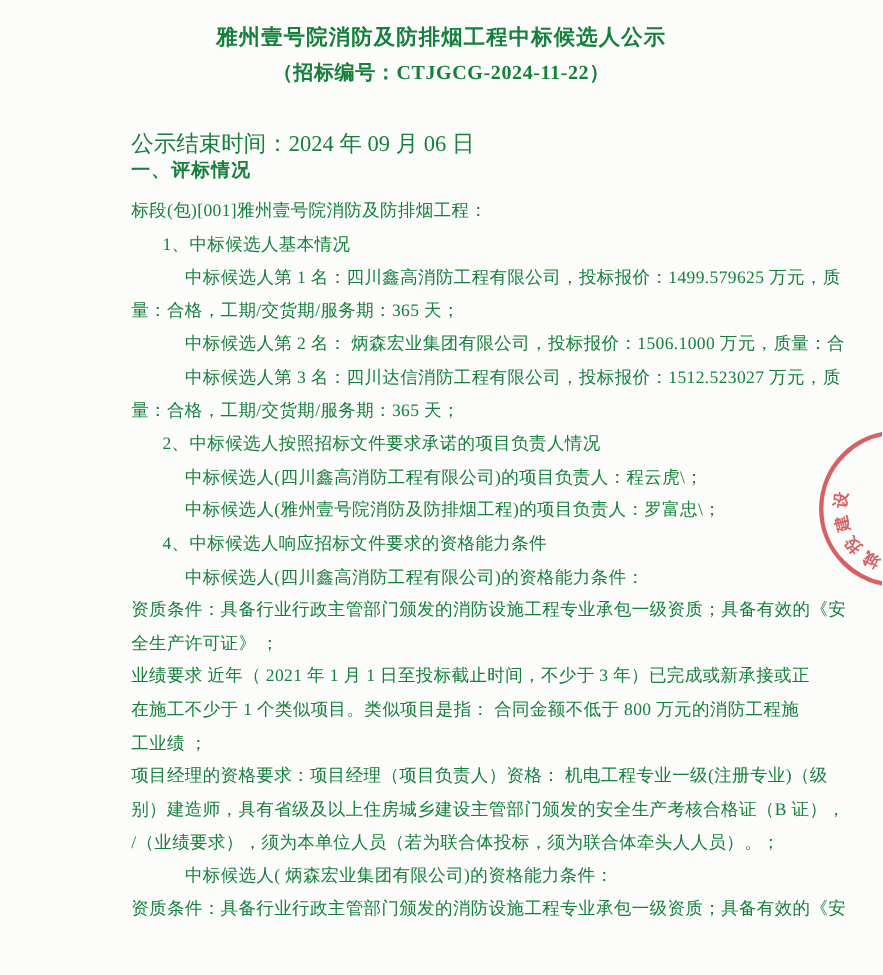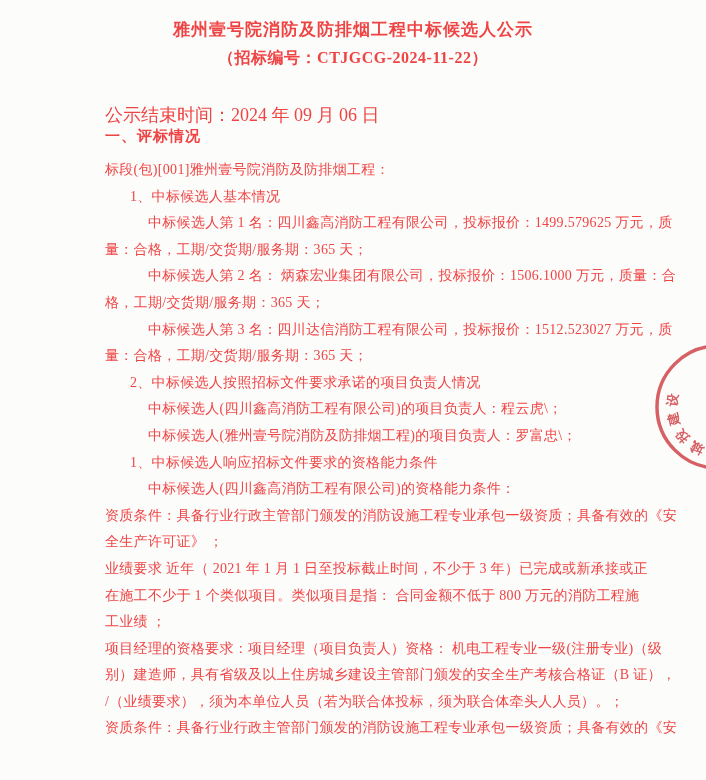--- a/index.html
+++ b/index.html
@@ -3,21 +3,21 @@
 <meta charset="utf-8">
 <style>
   html, body { margin: 0; padding: 0; }
   .page {
     position: relative;
     width: 706px;
     height: 780px;
     background: #fcfcfb;
     overflow: hidden;
     font-family: "Liberation Serif", "DejaVu Serif", serif;
-    color: #ef4444;
+    color: #15803d;
   }
   .doc-title {
     position: absolute;
     top: 18px; left: 0; right: 0;
     text-align: center;
     font-size: 17px;
     font-weight: bold;
     letter-spacing: 1px;
   }
   .doc-subtitle {
@@ -83,36 +83,36 @@
   <div class="meta-line">公示结束时间：2024 年 09 月 06 日</div>
 
   <div class="section-heading">一、评标情况</div>
 
   <div class="doc-body">
       <div class="line ">标段(包)[001]雅州壹号院消防及防排烟工程：</div>
       <div class="line ind1">1、中标候选人基本情况</div>
       <div class="line ind2">中标候选人第 1 名：四川鑫高消防工程有限公司，投标报价：1499.579625 万元，质</div>
       <div class="line ">量：合格，工期/交货期/服务期：365 天；</div>
       <div class="line ind2">中标候选人第 2 名： 炳森宏业集团有限公司，投标报价：1506.1000 万元，质量：合</div>
-      <div class="line ">格，工期/交货期/服务期：365 天；</div>
       <div class="line ind2">中标候选人第 3 名：四川达信消防工程有限公司，投标报价：1512.523027 万元，质</div>
       <div class="line ">量：合格，工期/交货期/服务期：365 天；</div>
       <div class="line ind1">2、中标候选人按照招标文件要求承诺的项目负责人情况</div>
       <div class="line ind2">中标候选人(四川鑫高消防工程有限公司)的项目负责人：程云虎\；</div>
       <div class="line ind2">中标候选人(雅州壹号院消防及防排烟工程)的项目负责人：罗富忠\；</div>
-      <div class="line ind1">1、中标候选人响应招标文件要求的资格能力条件</div>
+      <div class="line ind1">4、中标候选人响应招标文件要求的资格能力条件</div>
       <div class="line ind2">中标候选人(四川鑫高消防工程有限公司)的资格能力条件：</div>
       <div class="line ">资质条件：具备行业行政主管部门颁发的消防设施工程专业承包一级资质；具备有效的《安</div>
       <div class="line ">全生产许可证》 ；</div>
       <div class="line ">业绩要求 近年（ 2021 年 1 月  1 日至投标截止时间，不少于 3 年）已完成或新承接或正</div>
       <div class="line ">在施工不少于  1  个类似项目。类似项目是指：  合同金额不低于 800 万元的消防工程施</div>
       <div class="line ">工业绩  ；</div>
       <div class="line ">项目经理的资格要求：项目经理（项目负责人）资格：  机电工程专业一级(注册专业)（级</div>
       <div class="line ">别）建造师，具有省级及以上住房城乡建设主管部门颁发的安全生产考核合格证（B 证），</div>
       <div class="line ">/（业绩要求），须为本单位人员（若为联合体投标，须为联合体牵头人人员）。；</div>
+      <div class="line ind2">中标候选人( 炳森宏业集团有限公司)的资格能力条件：</div>
       <div class="line ">资质条件：具备行业行政主管部门颁发的消防设施工程专业承包一级资质；具备有效的《安</div>
     </div>
 
   <div class="seal">
     <svg width="60" height="140" viewBox="0 0 60 140">
       <circle id="seal-ring" cx="72" cy="67" r="61" fill="none" stroke-width="3.5" stroke="#d24b50"></circle>
       <g id="seal-chars">
           <text x="51.57042751172039" y="107.09529358847655" fill="#d24b50" text-anchor="middle" dominant-baseline="middle" transform="rotate(-153 51.57042751172039 107.09529358847655)">城</text>
           <text x="37.02843173443632" y="95.31941759724269" fill="#d24b50" text-anchor="middle" dominant-baseline="middle" transform="rotate(-129 37.02843173443632 95.31941759724269)">投</text>
           <text x="28.533337816991924" y="78.64685702961341" fill="#d24b50" text-anchor="middle" dominant-baseline="middle" transform="rotate(-105 28.533337816991924 78.64685702961341)">建</text>

